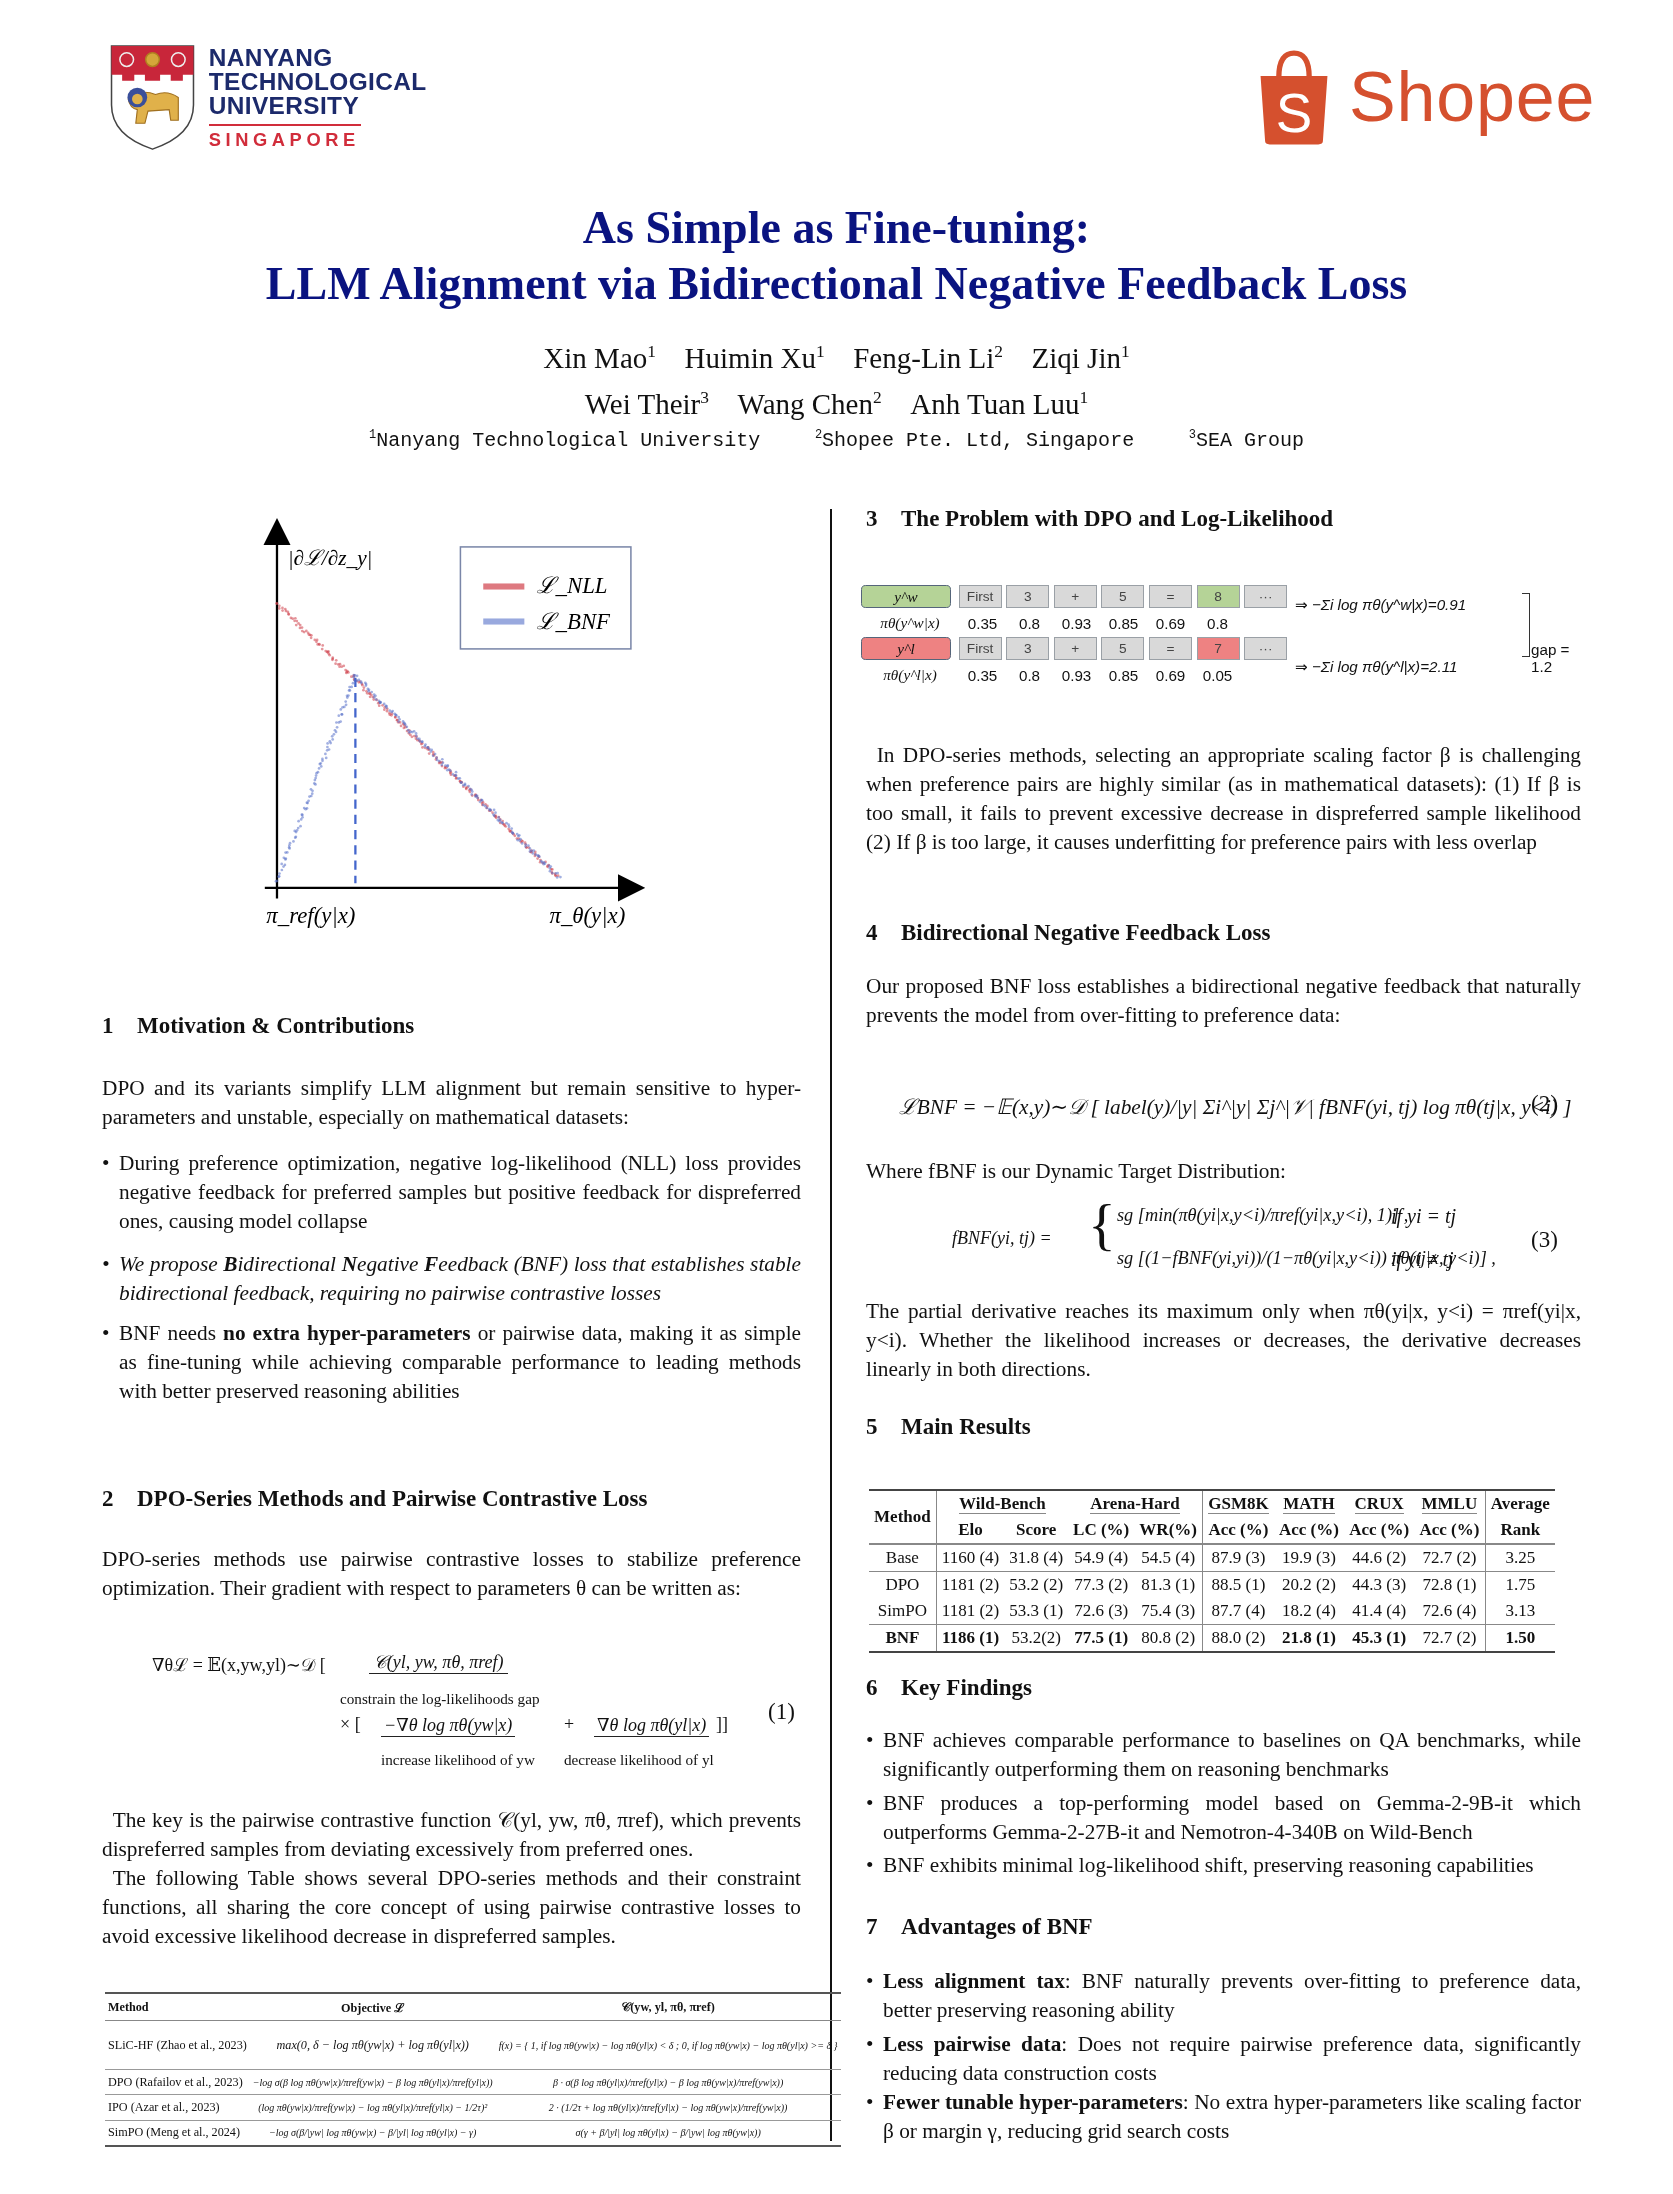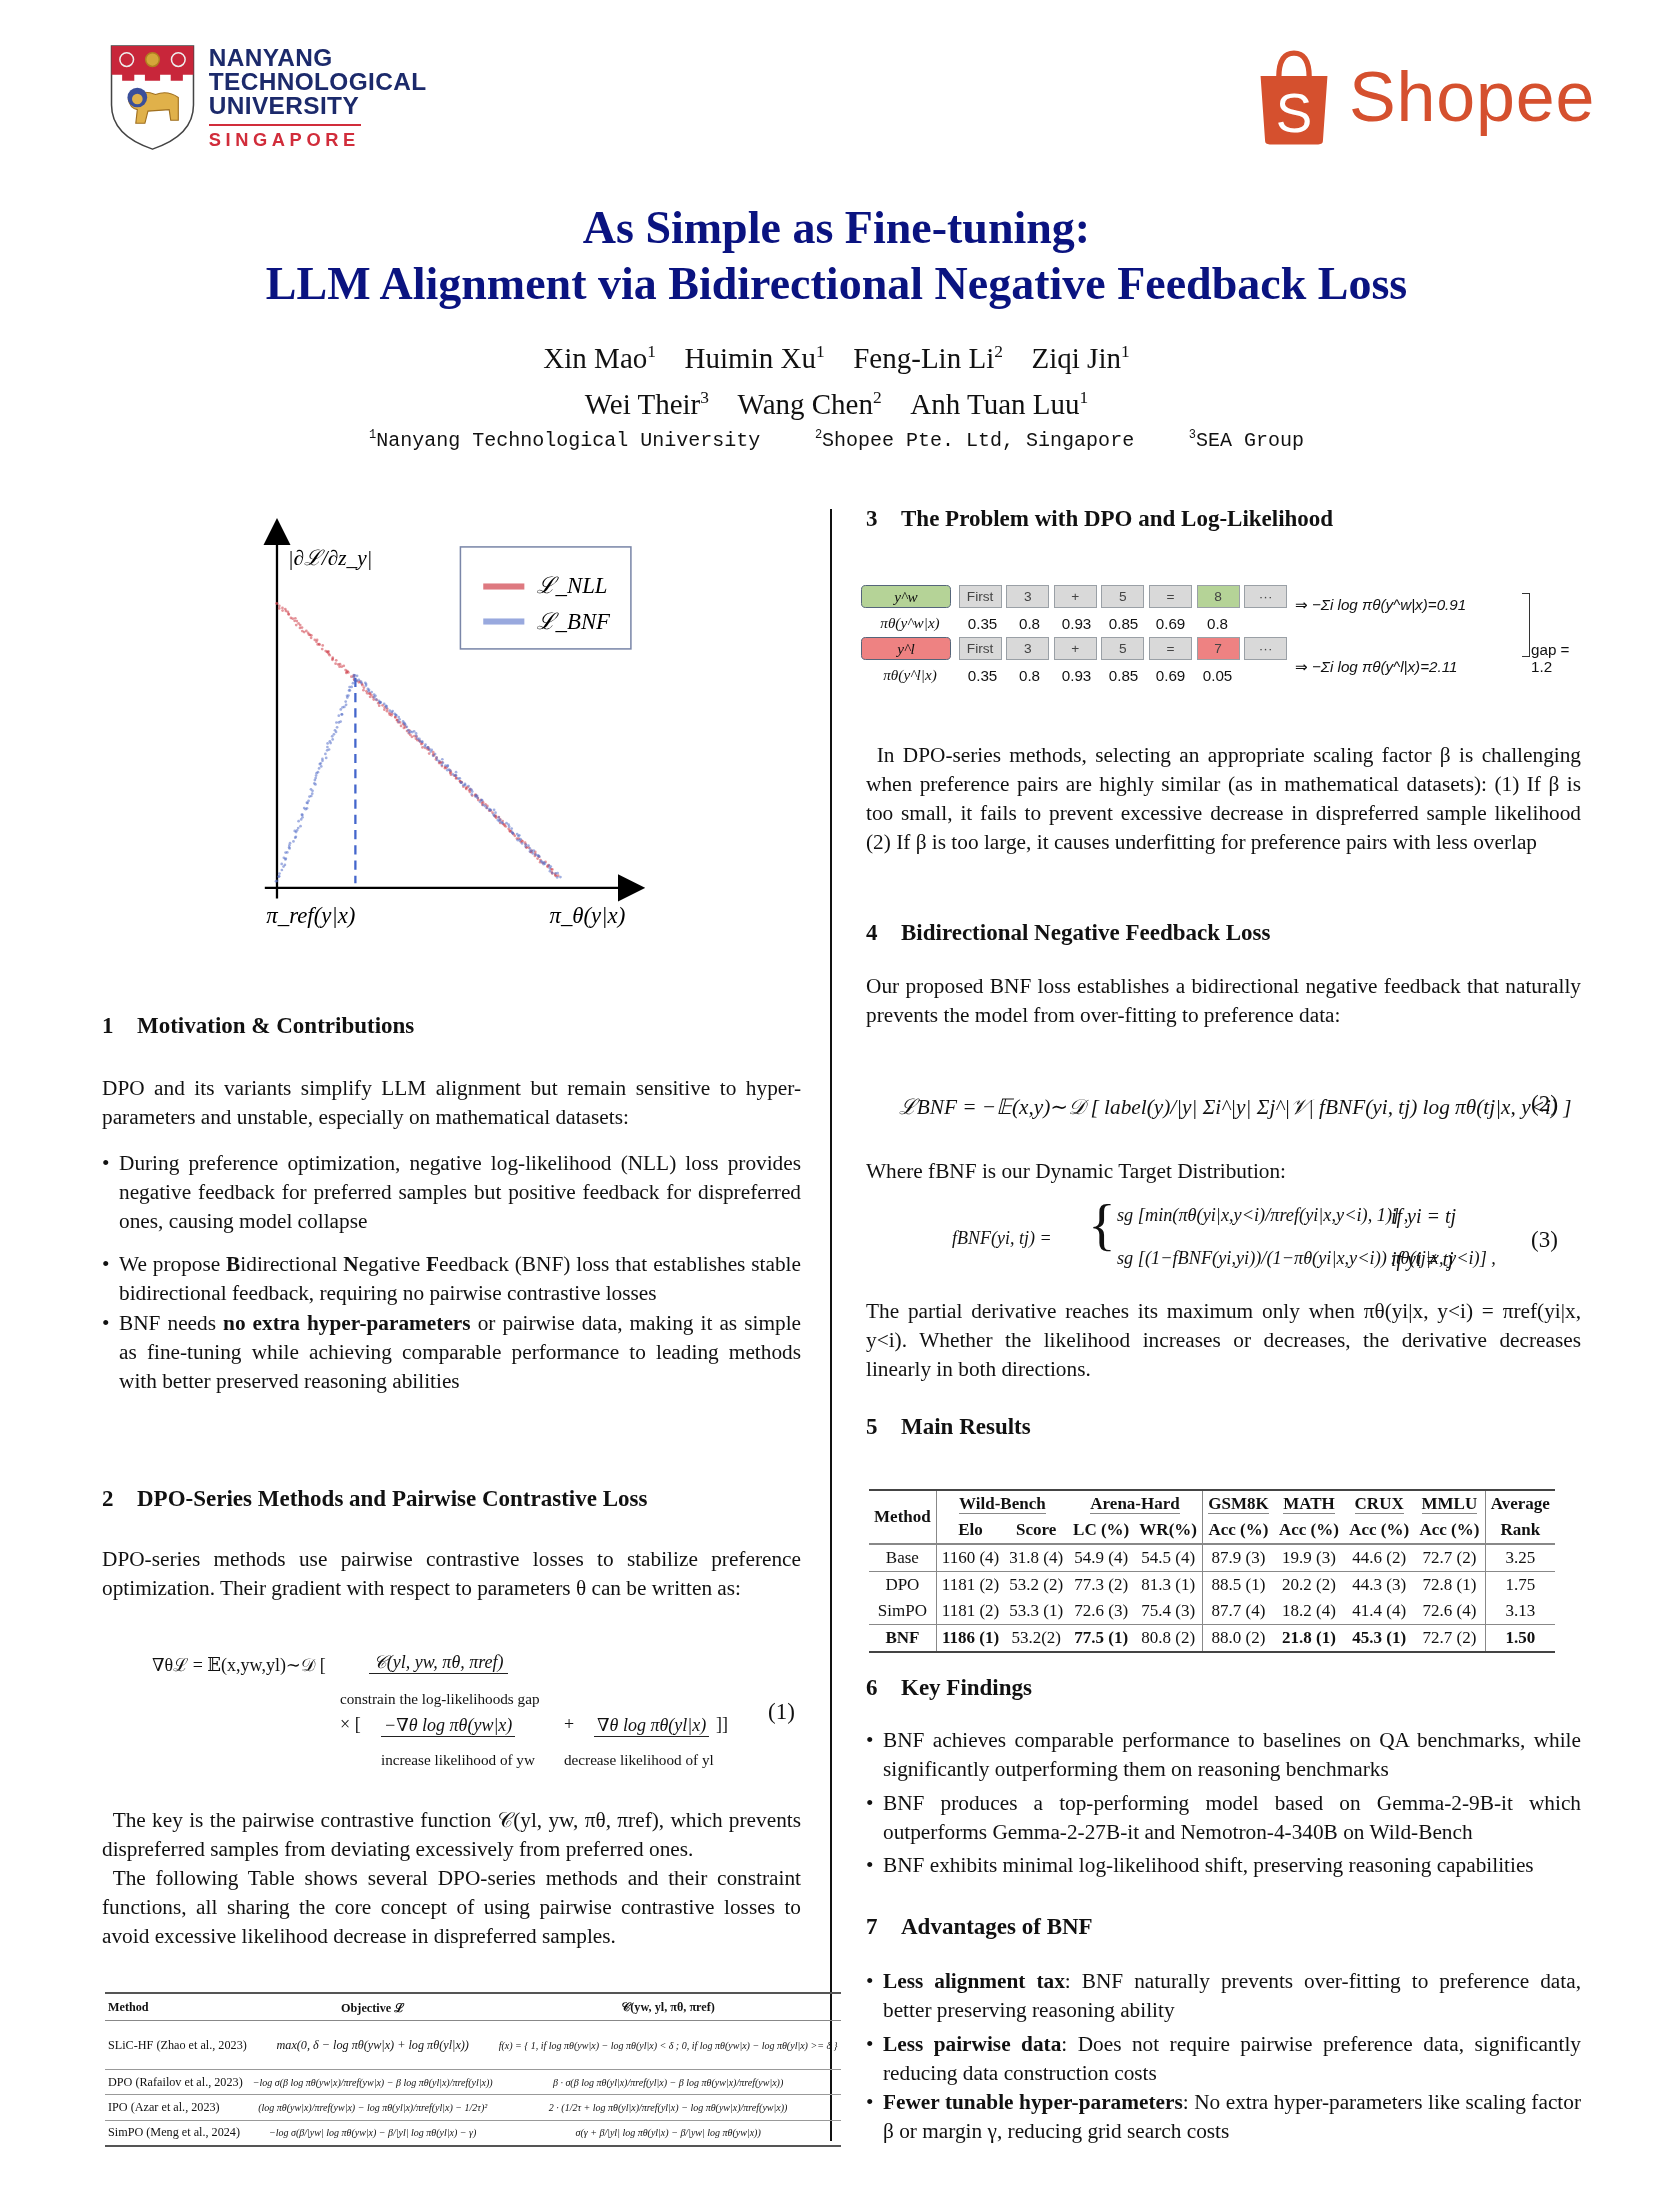--- a/index.html
+++ b/index.html
@@ -620,21 +620,21 @@
   <text x="20" y="532" font-family="Liberation Serif, DejaVu Serif, serif" font-style="italic" font-size="30">π_ref(y|x)</text>
   <text x="392" y="532" font-family="Liberation Serif, DejaVu Serif, serif" font-style="italic" font-size="30">π_θ(y|x)</text>
 </svg>
 
 <div class="sec-h" style="left:102px; top:1013px;">
   <span class="num">1</span><span>Motivation &amp; Contributions</span>
 </div>
 <div class="para" style="left:102px; top:1074px; width:699px;">DPO and its variants simplify LLM alignment but remain sensitive to hyper-parameters and unstable, especially on mathematical datasets:</div>
 <ul class="bullets" style="left:102px; top:1149px; width:699px;">
   <li style="margin-bottom:13.7px;">During preference optimization, negative log-likelihood (NLL) loss provides negative feedback for preferred samples but positive feedback for dispreferred ones, causing model collapse</li>
-  <li style="margin-bottom:1px;"><span>We propose </span><b>B</b><span>idirectional </span><b>N</b><span>egative </span><b>F</b><span>eedback (BNF) loss that establishes stable bidirectional feedback, requiring no pairwise contrastive losses</span></li>
+  <li style="margin-bottom:11px;font-style:italic;"><span>We propose </span><b>B</b><span>idirectional </span><b>N</b><span>egative </span><b>F</b><span>eedback (BNF) loss that establishes stable bidirectional feedback, requiring no pairwise contrastive losses</span></li>
   <li><span>BNF needs </span><b>no extra hyper-parameters</b><span> or pairwise data, making it as simple as fine-tuning while achieving comparable performance to leading methods with better preserved reasoning abilities</span></li>
 </ul>
 
 <div class="sec-h" style="left:102px; top:1486px;">
   <span class="num">2</span><span>DPO-Series Methods and Pairwise Contrastive Loss</span>
 </div>
 <div class="para" style="left:102px; top:1545px; width:699px;">DPO-series methods use pairwise contrastive losses to stabilize preference optimization. Their gradient with respect to parameters θ can be written as:</div>
 
 <div class="eq" style="left:152px; top:1652px;">∇θℒ = 𝔼(x,yw,yl)∼𝒟 [</div>
 <div class="eq it" style="left:369px; top:1652px; border-bottom:1.5px solid #222; padding:0 4.6px;">𝒞(yl, yw, πθ, πref)</div>

